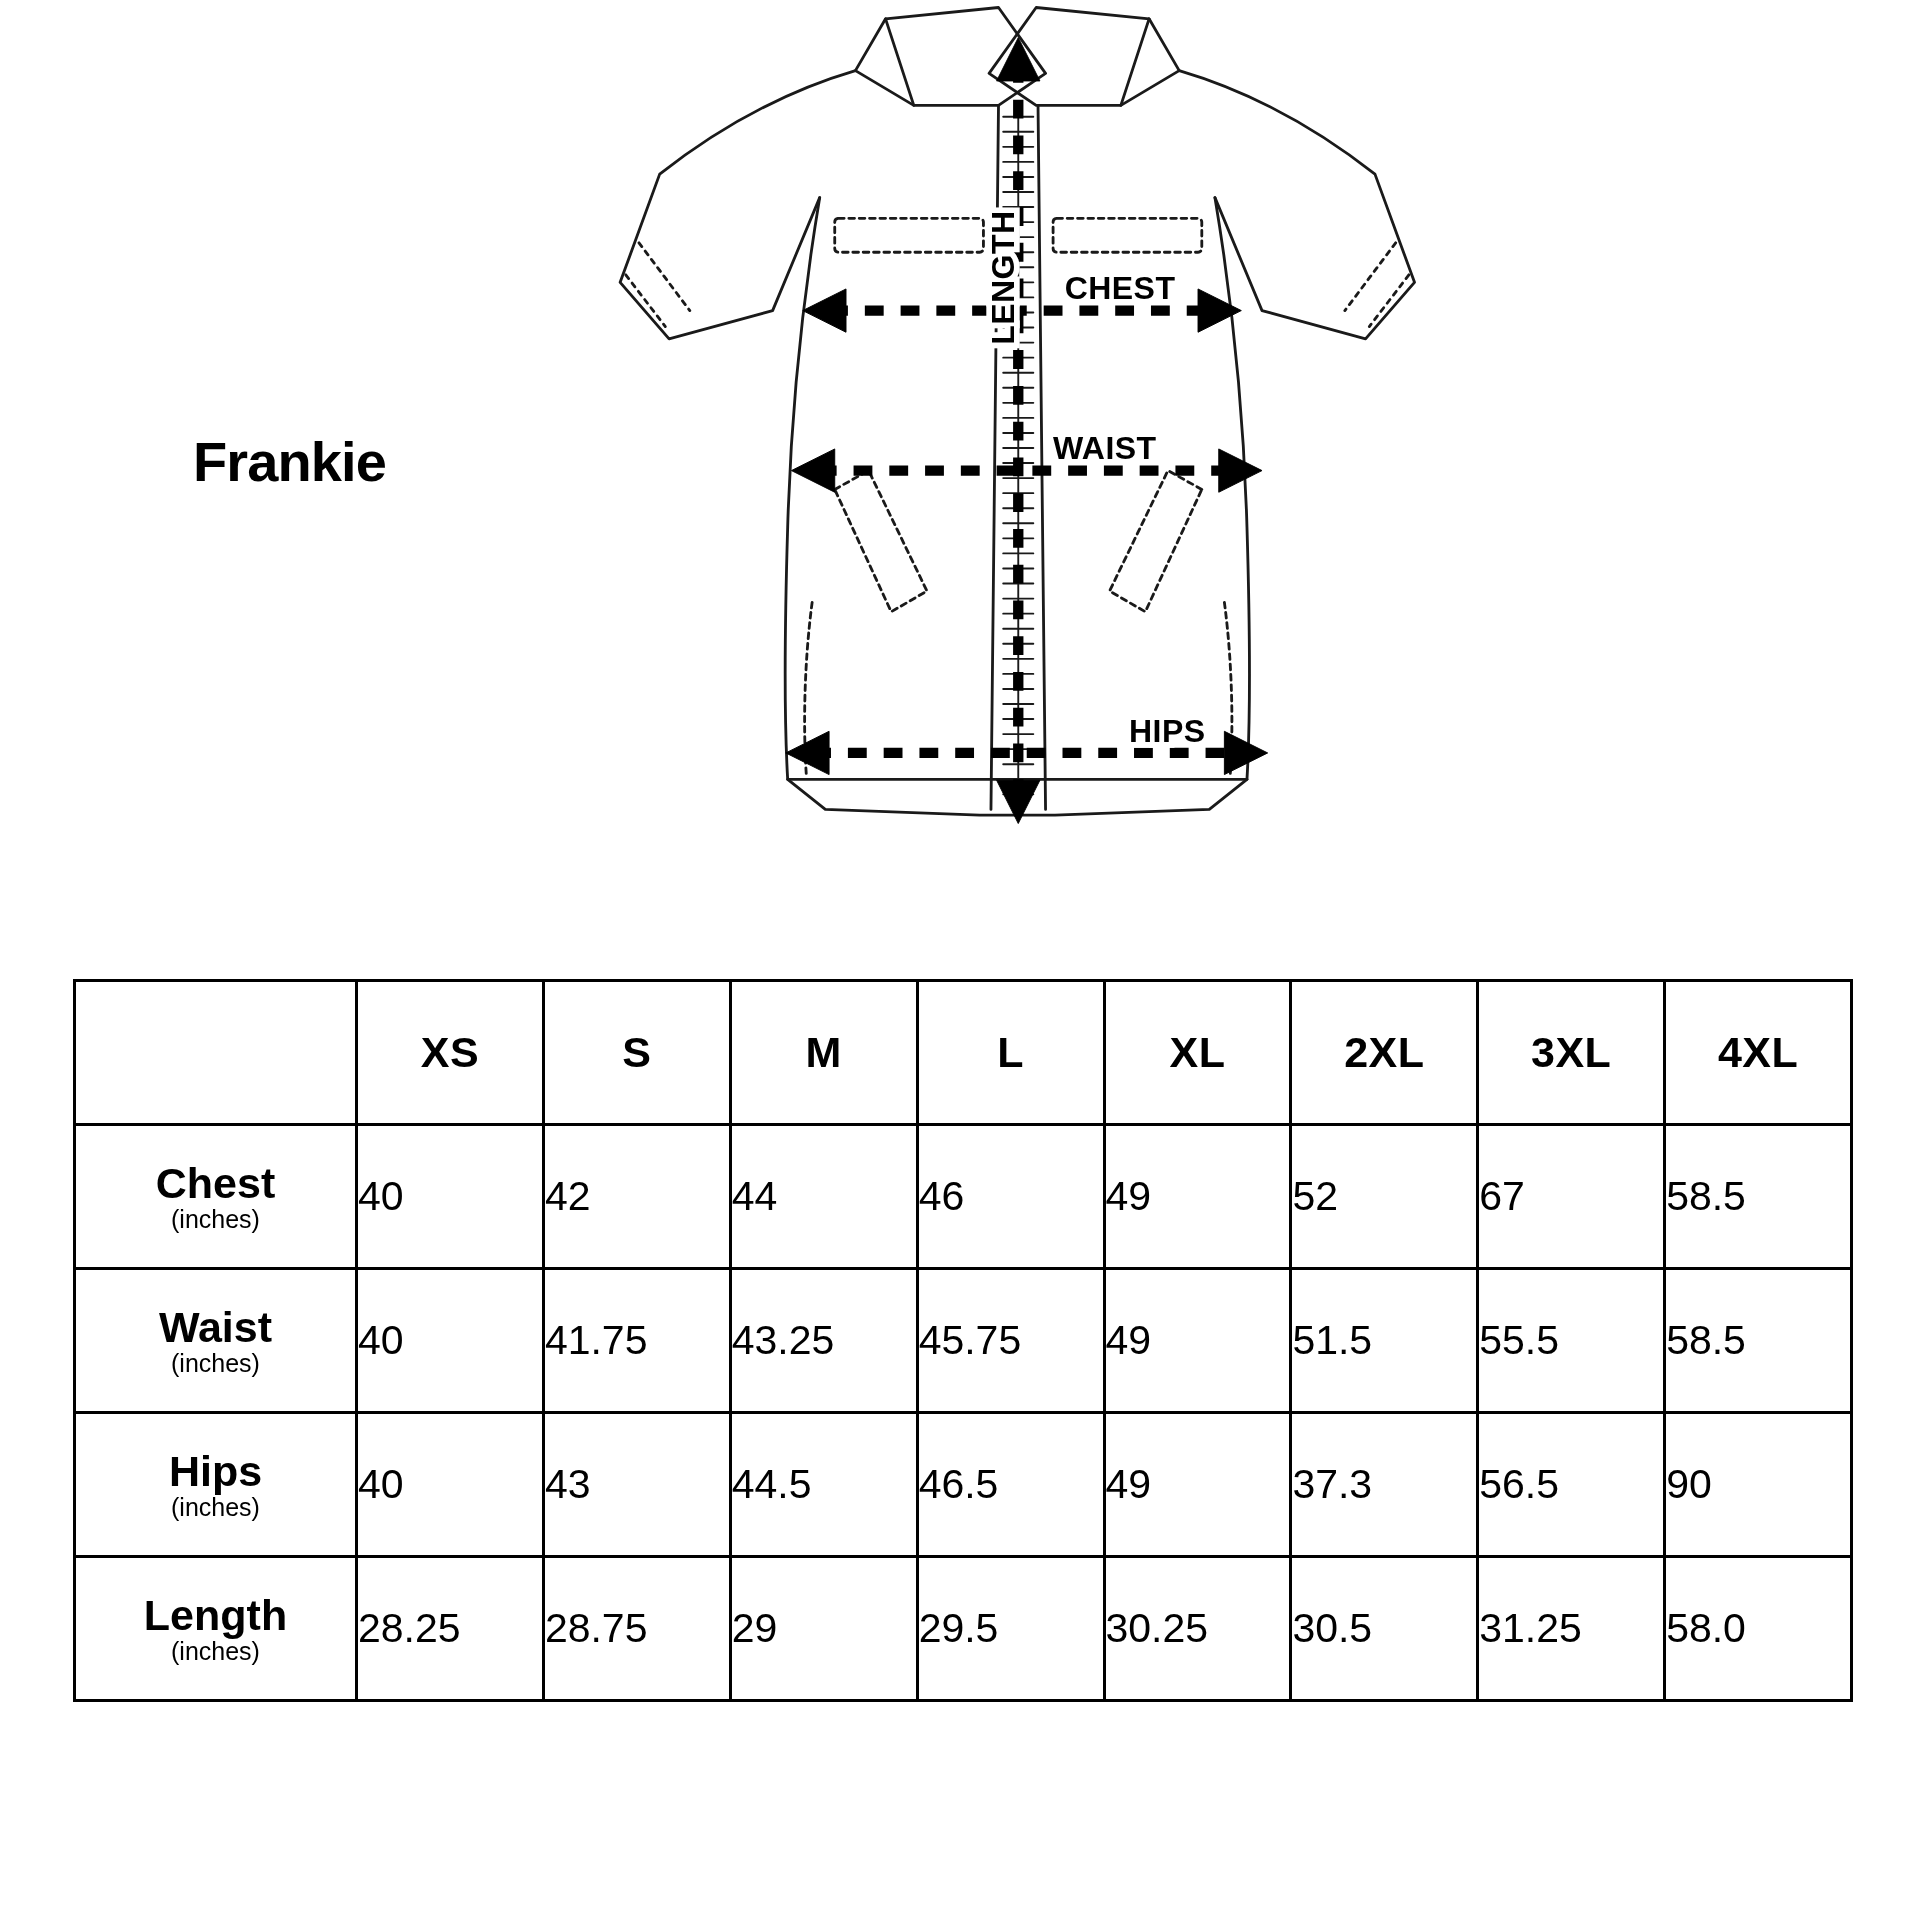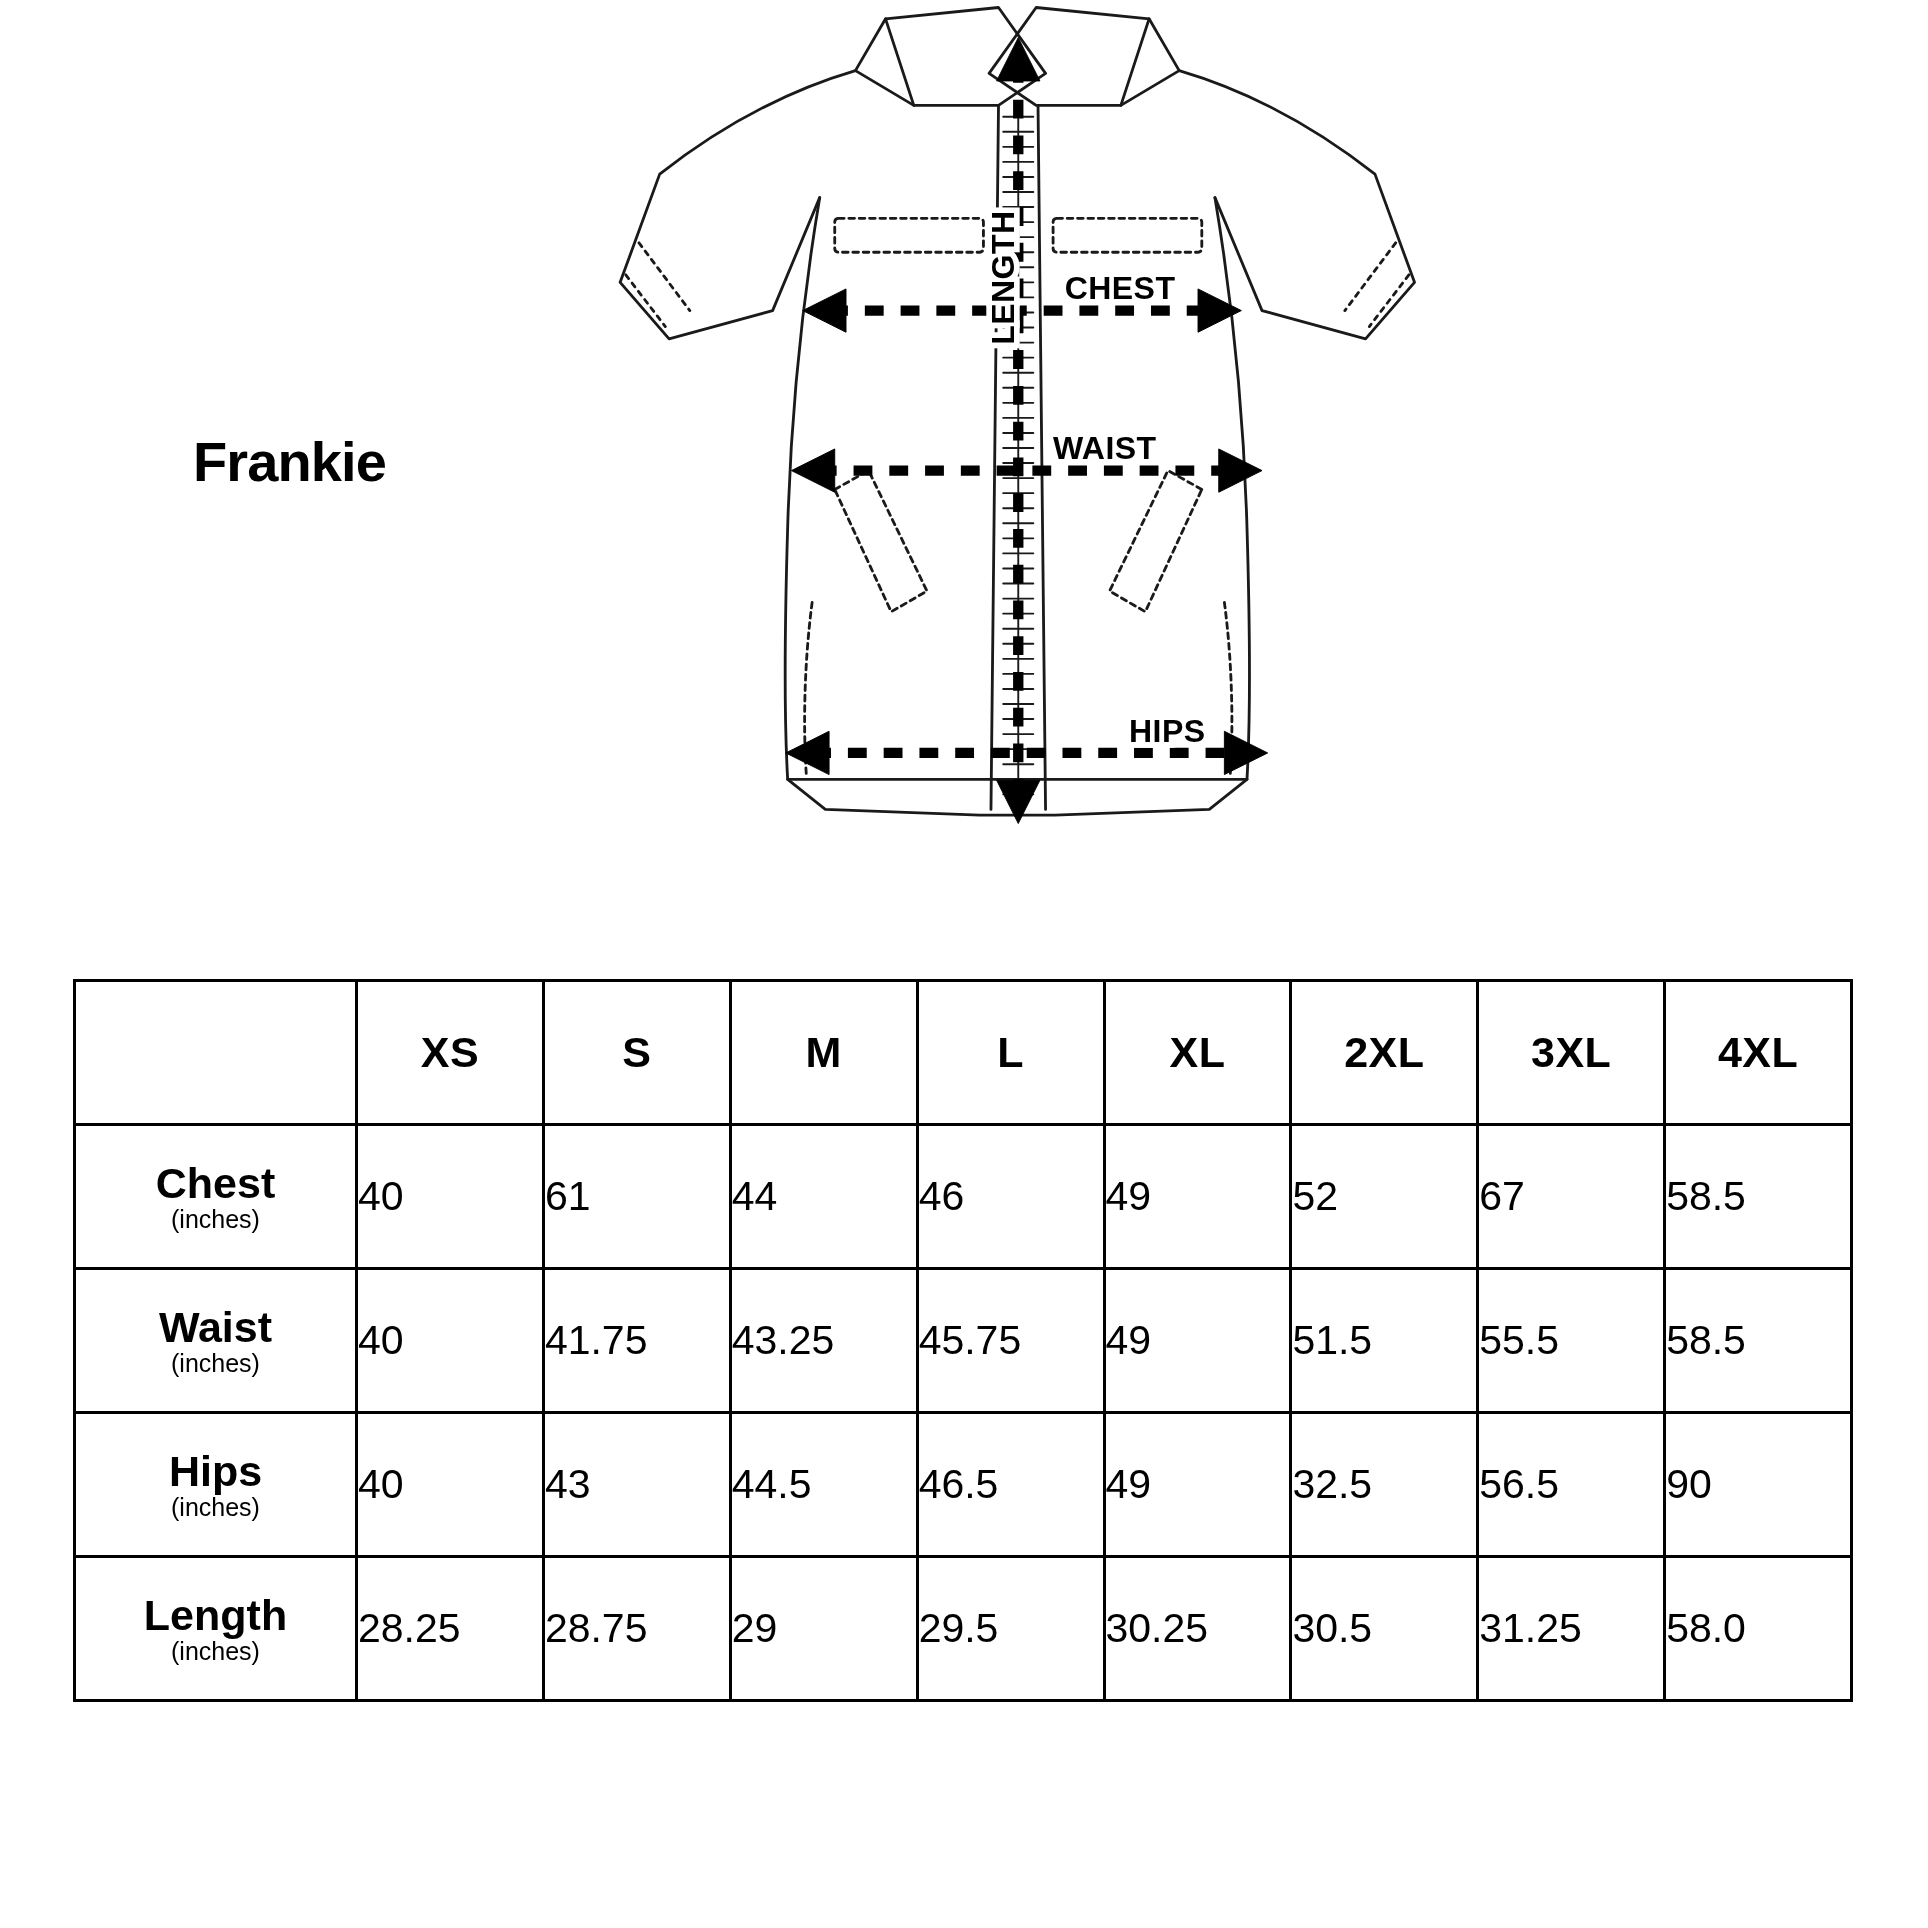--- a/index.html
+++ b/index.html
@@ -232,21 +232,21 @@
       <th class="size-head">4XL</th>
     </tr>
   </thead>
   <tbody>
     <tr>
       <td class="row-head-cell">
         <span class="row-head-name">Chest</span>
         <span class="row-head-unit">(inches)</span>
       </td>
       <td>40</td>
-      <td>61</td>
+      <td>42</td>
       <td>44</td>
       <td>46</td>
       <td>49</td>
       <td>52</td>
       <td>67</td>
       <td>58.5</td>
     </tr>
     <tr>
       <td class="row-head-cell">
         <span class="row-head-name">Waist</span>
@@ -264,21 +264,21 @@
     <tr>
       <td class="row-head-cell">
         <span class="row-head-name">Hips</span>
         <span class="row-head-unit">(inches)</span>
       </td>
       <td>40</td>
       <td>43</td>
       <td>44.5</td>
       <td>46.5</td>
       <td>49</td>
-      <td>32.5</td>
+      <td>37.3</td>
       <td>56.5</td>
       <td>90</td>
     </tr>
     <tr>
       <td class="row-head-cell">
         <span class="row-head-name">Length</span>
         <span class="row-head-unit">(inches)</span>
       </td>
       <td>28.25</td>
       <td>28.75</td>

